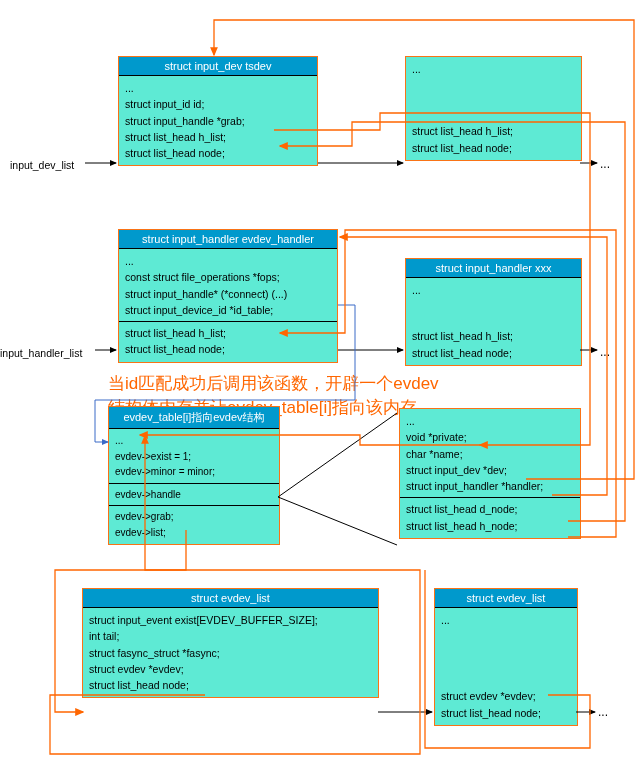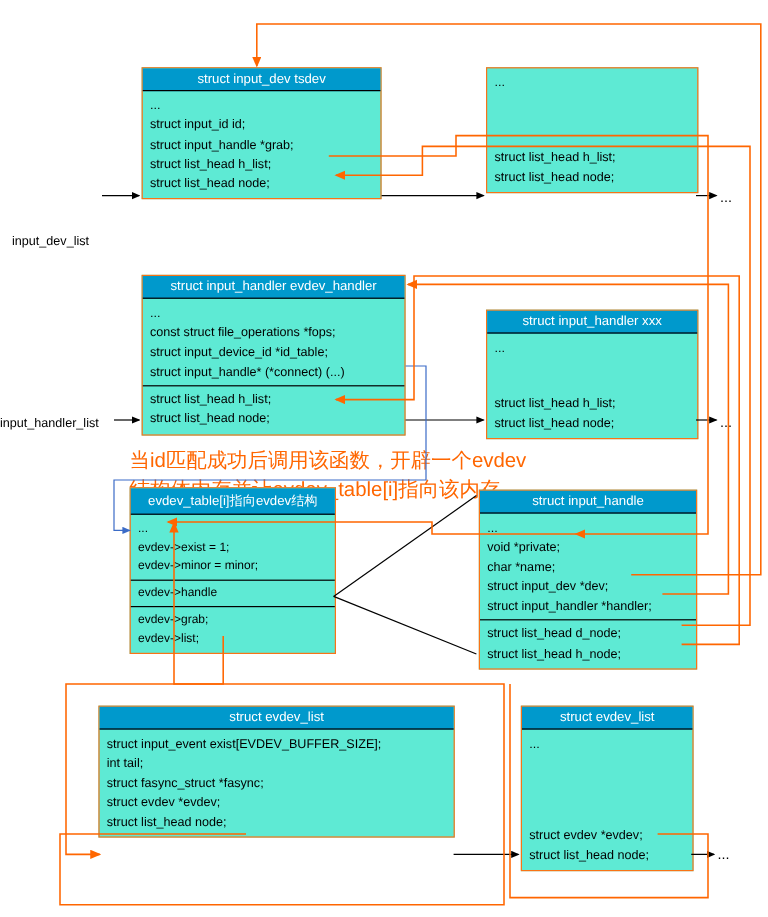--- a/index.html
+++ b/index.html
@@ -56,21 +56,21 @@
     pointer-events: none;
   }
   .dots {
     position: absolute;
     font-size: 12px;
   }
 </style>
 </head>
 <body>
 
-<div class="label" style="left:10px; top:159px;margin-top:36px;">input_dev_list</div>
+<div class="label" style="left:10px; top:159px;">input_dev_list</div>
 <div class="label" style="left:0px; top:347px;">input_handler_list</div>
 
 <div class="box" style="left:118px; top:56px; width:198px;">
   <div class="box-title">struct  input_dev  tsdev</div>
   <div class="box-body">
     <div>...</div>
     <div>struct  input_id  id;</div>
     <div>struct input_handle *grab;</div>
     <div>struct list_head    h_list;</div>
     <div>struct list_head    node;</div>
@@ -85,22 +85,22 @@
     <div>struct list_head    node;</div>
   </div>
 </div>
 <div class="dots" style="left:600px; top:157px;">...</div>
 
 <div class="box" style="left:118px; top:229px; width:218px;">
   <div class="box-title">struct input_handler evdev_handler</div>
   <div class="box-body">
     <div>...</div>
     <div>const struct file_operations *fops;</div>
+    <div>struct input_handle* (*connect) (...)</div>
     <div>struct input_device_id *id_table;</div>
-    <div>struct input_handle* (*connect) (...)</div>
     <hr class="hr">
     <div>struct list_head    h_list;</div>
     <div>struct list_head    node;</div>
   </div>
 </div>
 
 <div class="box" style="left:405px; top:258px; width:175px;">
   <div class="box-title">struct  input_handler xxx</div>
   <div class="box-body">
     <div>...</div>
@@ -124,21 +124,20 @@
     <div>evdev-&gt;minor = minor;</div>
     <hr class="hr">
     <div>evdev-&gt;handle</div>
     <hr class="hr">
     <div>evdev-&gt;grab;</div>
     <div>evdev-&gt;list;</div>
   </div>
 </div>
 
 <div class="box" style="left:399px; top:408px; width:180px;">
-  <div class="box-title">struct input_handle</div>
   <div class="box-body">
     <div>...</div>
     <div>void *private;</div>
     <div>char *name;</div>
     <div>struct input_dev *dev;</div>
     <div>struct input_handler *handler;</div>
     <hr class="hr">
     <div>struct list_head    d_node;</div>
     <div>struct list_head    h_node;</div>
   </div>

